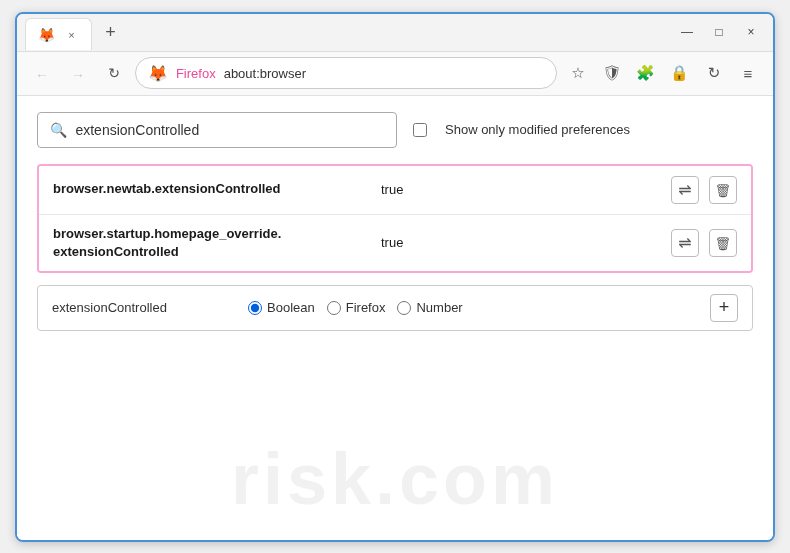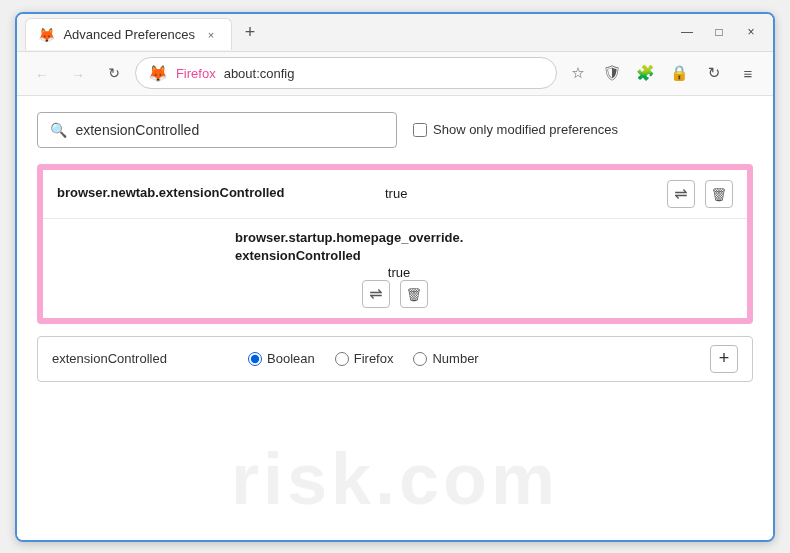--- a/index.html
+++ b/index.html
@@ -192,47 +192,47 @@
       width: 100%;
       color: #333;
     }
     .search-icon-wrap {
       color: #666;
       font-size: 14px;
     }
     .show-modified-label {
       display: flex;
       align-items: center;
-      gap: 6px;
+      gap: 18px;
       font-size: 13px;
       color: #333;
       white-space: nowrap;
       cursor: pointer;
     }
     .show-modified-label input[type="checkbox"] {
       width: 14px;
       height: 14px;
       cursor: pointer;
     }
     
     .pref-table {
-      border: 6px solid #f9a8d4;
+      border: 2px solid #f9a8d4;
       border-radius: 4px;
       overflow: hidden;
       margin-bottom: 12px;
     }
     .pref-row {
       display: flex;
       align-items: center;
       padding: 10px 14px;
       border-bottom: 1px solid #e8e8e8;
       background: white;
       min-height: 44px;
     }
-    .pref-row:last-child { border-bottom: none; flex-direction: column; }
+    .pref-row:last-child { border-bottom: none; }
     .pref-name {
       font-weight: 700;
       font-size: 13px;
       color: #1a1a1a;
       flex: 0 0 auto;
       width: 320px;
       word-break: break-all;
       line-height: 1.4;
     }
     .pref-value {
@@ -273,21 +273,21 @@
     }
     .new-pref-name {
       font-size: 13px;
       color: #333;
       width: 180px;
       flex-shrink: 0;
     }
     .radio-options {
       display: flex;
       align-items: center;
-      gap: 20px;
+      gap: 12px;
     }
     .radio-option {
       display: flex;
       align-items: center;
       gap: 5px;
       font-size: 13px;
       color: #333;
       cursor: pointer;
     }
     .radio-option input[type="radio"] {
@@ -322,40 +322,39 @@
   </style>
 </head>
 <body>
 
 <div class="browser-window">
 
   <div class="title-bar">
     <div class="tab">
 
       <span style="font-size:14px;">🦊</span>
-      <span>Advanced Preferences</span>
       <span class="tab-close">×</span>
     </div>
     <div class="new-tab-btn">+</div>
     <div class="window-controls">
       <div class="win-btn">—</div>
       <div class="win-btn">□</div>
       <div class="win-btn close">×</div>
     </div>
   </div>
 
   <div class="nav-bar">
     <div class="nav-btn disabled">←</div>
     <div class="nav-btn disabled">→</div>
     <div class="nav-btn">↻</div>
 
     <div class="address-bar">
       <span style="font-size:16px;">🦊</span>
       <span class="firefox-text">Firefox</span>
-      <span class="url-text">about:config</span>
+      <span class="url-text">about:browser</span>
     </div>
 
     <div class="nav-icons">
       <div class="nav-icon-btn">☆</div>
       <div class="nav-icon-btn">🛡</div>
       <div class="nav-icon-btn">🧩</div>
       <div class="nav-icon-btn">🔒</div>
       <div class="nav-icon-btn">↻</div>
       <div class="nav-icon-btn">≡</div>
     </div>

